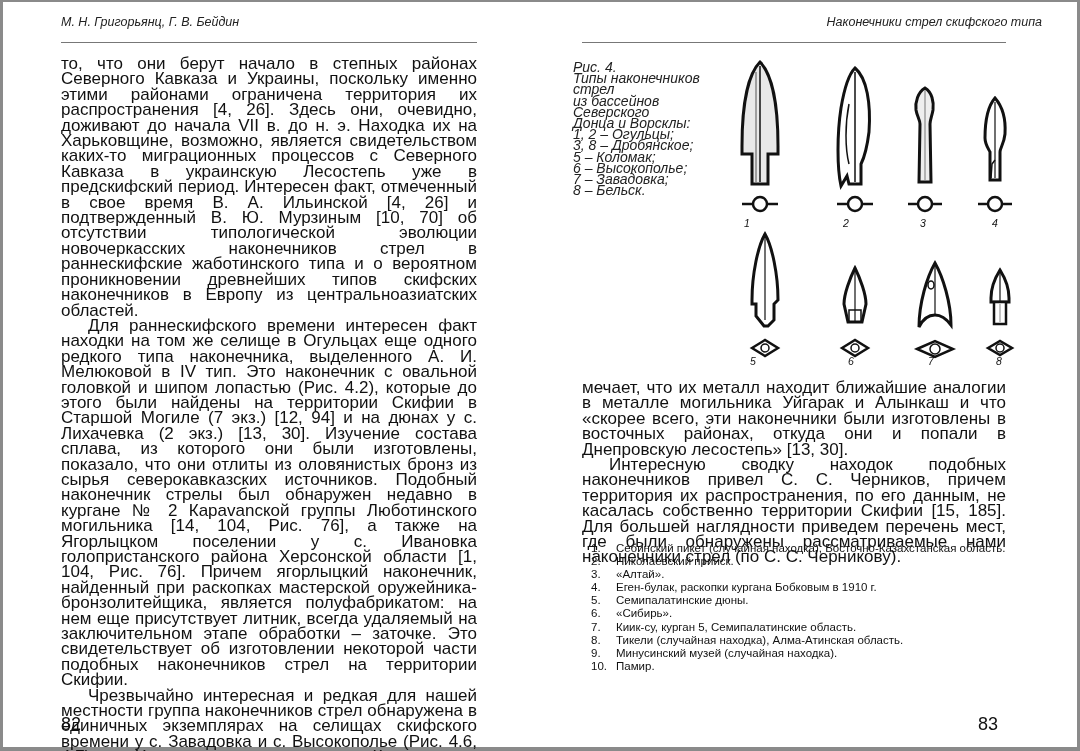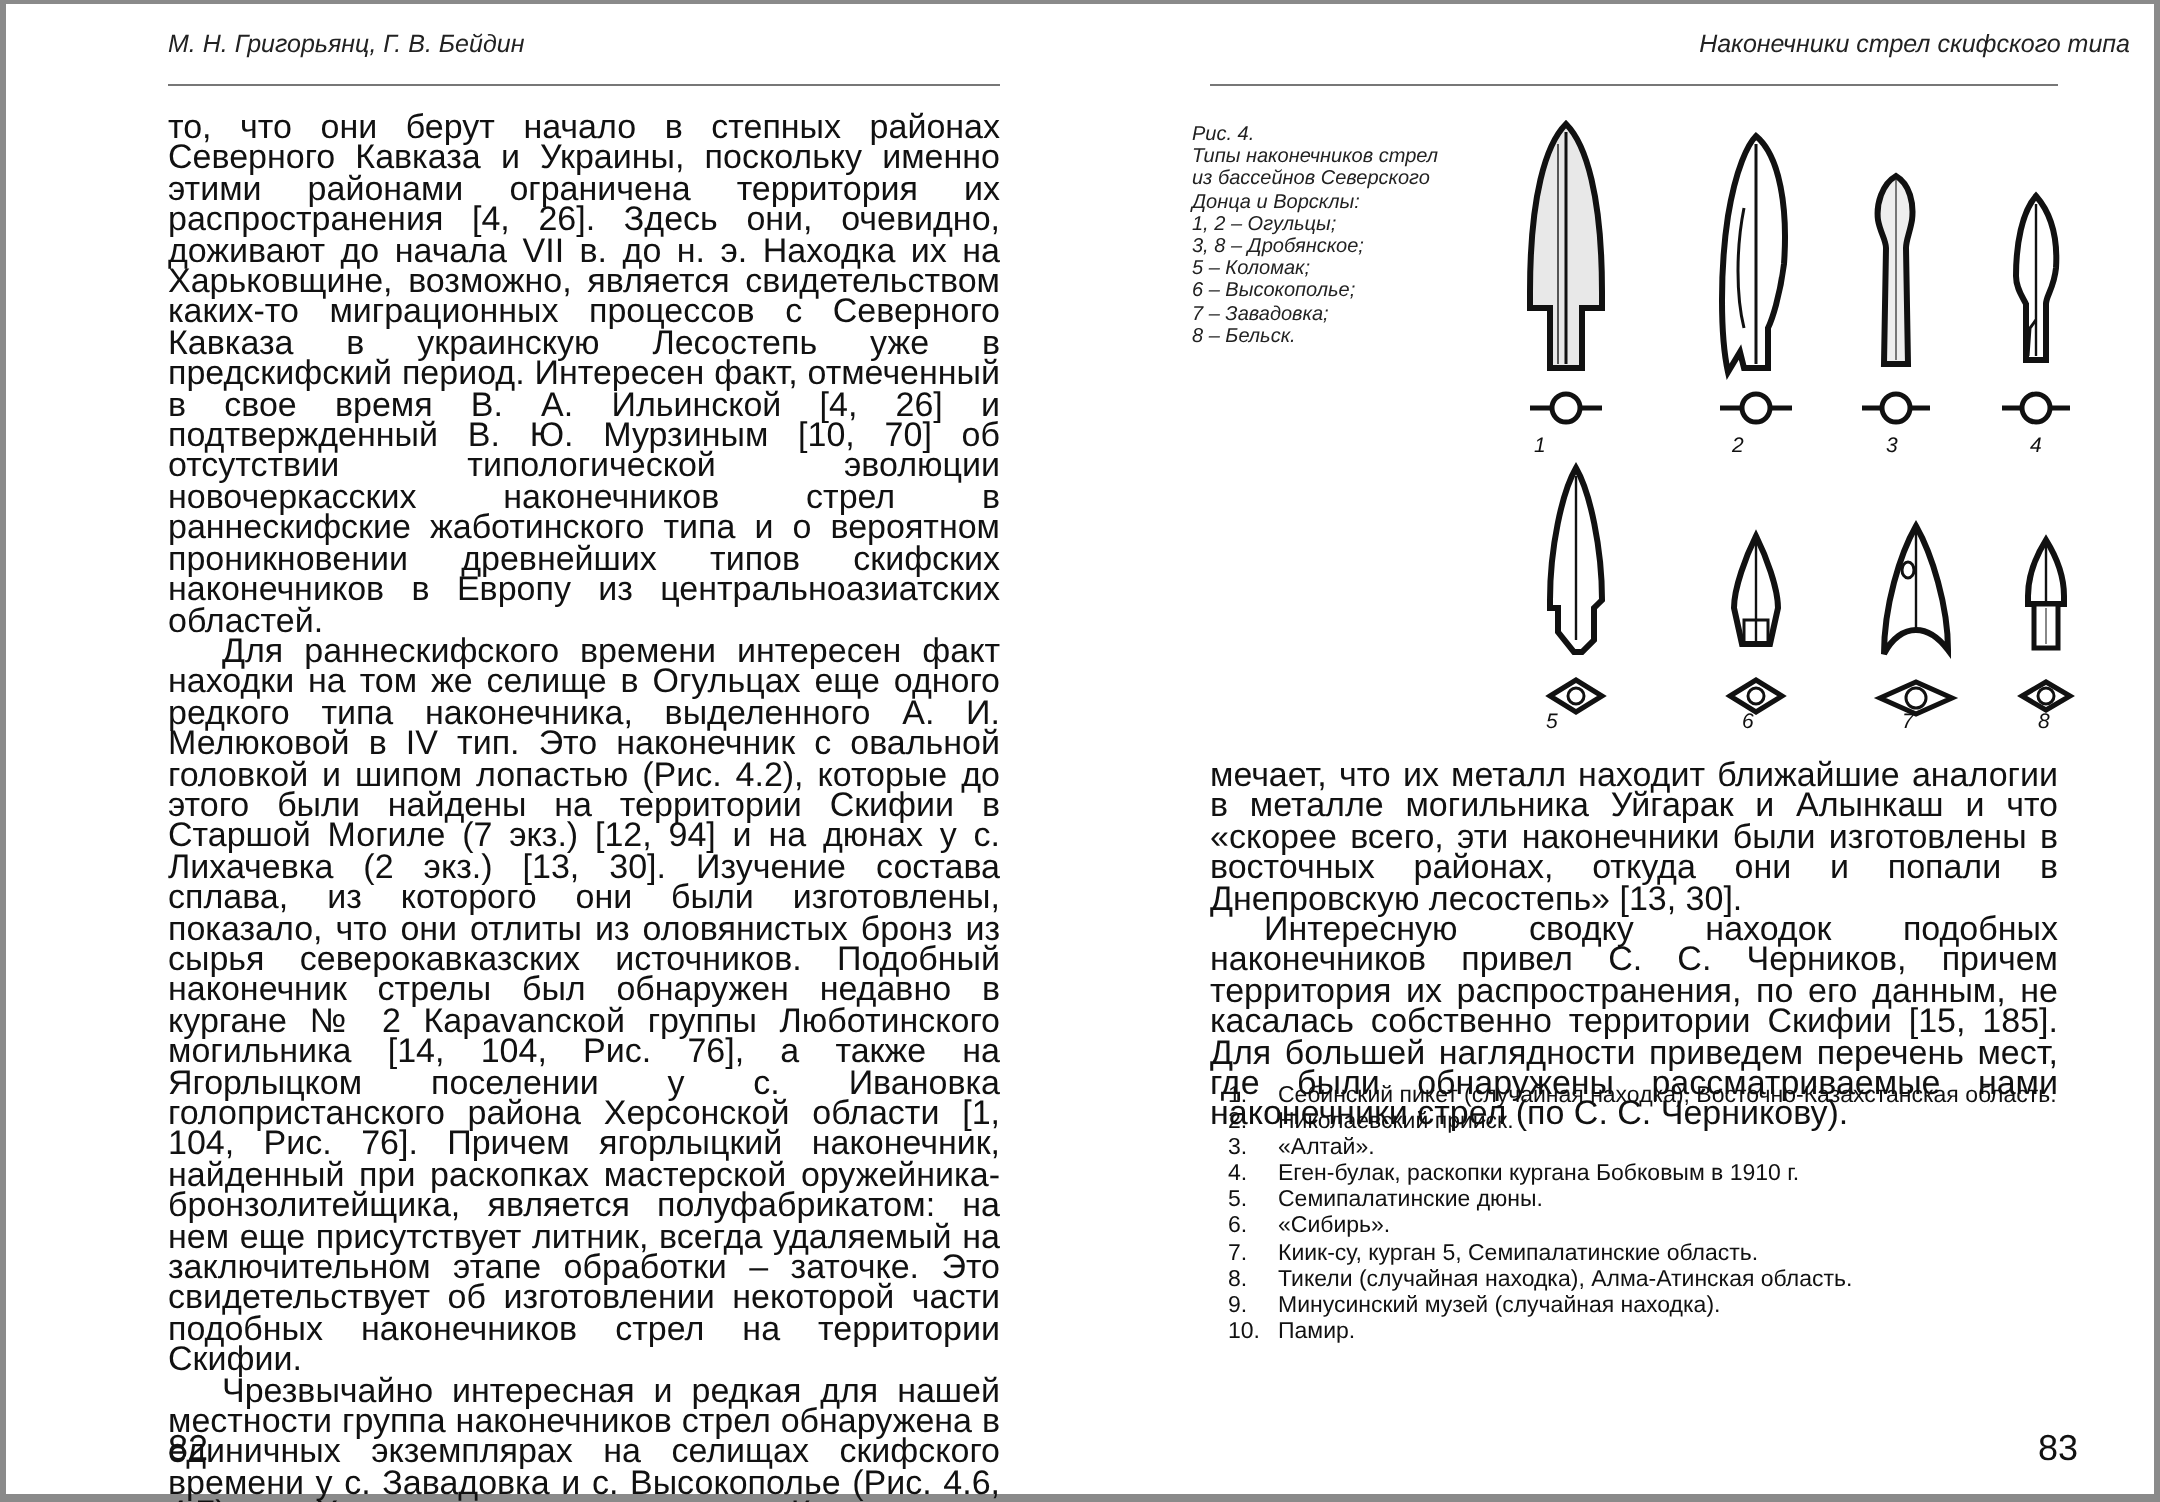--- a/index.html
+++ b/index.html
@@ -1,35 +1,35 @@
 <!DOCTYPE html>
 <html><head>
 <meta charset="utf-8">
 <style>
   html, body { margin:0; padding:0; }
   body { width:1080px; height:751px; background:#8a8a8a; position:relative; overflow:hidden;
          font-family:"Liberation Sans", sans-serif; color:#111; }
   .spread { position:absolute; left:3px; top:2px; width:1074px; height:745px; background:#fff; }
-  .page { position:absolute; top:0; height:745px;margin-left:23px; }
+  .page { position:absolute; top:0; height:745px; }
   .page.left { left:0; width:540px; }
   .page.right { left:537px; width:537px; }
   .running-head { position:absolute; top:13px; font-style:italic; font-size:12.5px; color:#222; }
   .page.left .running-head { left:58px; }
   .page.right .running-head { right:35px; }
   .rule { position:absolute; top:40px; height:1px; background:#777; }
   .page.left .rule { left:58px; width:416px; }
   .page.right .rule { left:42px; width:424px; }
   .body-text { position:absolute; font-size:17px; line-height:15.4px; text-align:justify; }
   .page.left .body-text { left:58px; top:54px; width:416px; }
   .body-text p { margin:0; }
   .body-text p.indent { text-indent:27px; }
   .folio { position:absolute; top:712px; font-size:18px; }
   .page.left .folio { left:58px; }
-  .page.right .folio { left:456px; }
-  .caption { position:absolute; left:33px; top:60px; width:160px; font-style:italic; font-size:10px; line-height:11.2px; color:#222; }
+  .page.right .folio { left:438px; }
+  .caption { position:absolute; left:33px; top:60px; width:160px; font-style:italic; font-size:14px; line-height:11.2px; color:#222; }
   .figure { position:absolute; left:180px; top:52px; width:300px; height:320px; }
   .arrow { position:absolute; }
   .fig-num { position:absolute; font-style:italic; font-size:10.5px; }
   .page.right .body-text { left:42px; top:378px; width:424px; }
   .places { position:absolute; left:42px; top:540px; width:430px; font-size:11.5px; line-height:13.1px; list-style:none; margin:0; padding:0; }
   .places li { display:flex; }
   .places .num { width:25px; padding-left:9px; }
 </style>
 </head>
 <body>

